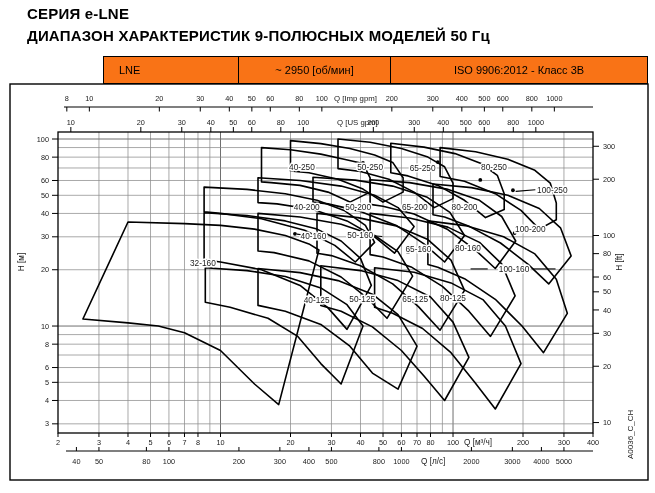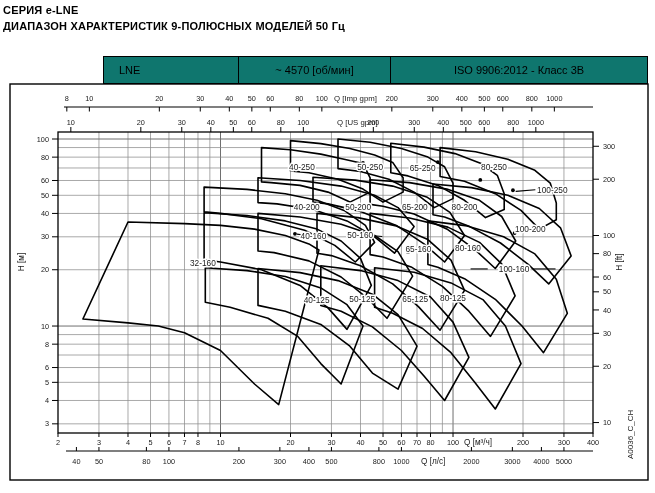--- a/index.html
+++ b/index.html
@@ -1,18 +1,18 @@
 <!DOCTYPE html>
 <html><head>
 <meta charset="utf-8">
 <style>
   html,body{margin:0;padding:0;background:#ffffff;}
   body{width:655px;height:493px;position:relative;font-family:"Liberation Sans",sans-serif;color:#000;overflow:hidden;}
-  .hdr{position:absolute;left:3px;top:3px;font-weight:bold;font-size:11px;line-height:1.45;letter-spacing:.2px;white-space:nowrap;}
-  .tbl{position:absolute;left:103px;top:56px;width:545px;height:28px;display:flex;border:1.5px solid #000;box-sizing:border-box;background:#0f766e;}
+  .hdr{position:absolute;left:27px;top:3px;font-weight:bold;font-size:15px;line-height:1.45;letter-spacing:.2px;white-space:nowrap;}
+  .tbl{position:absolute;left:103px;top:56px;width:545px;height:28px;display:flex;border:1.5px solid #000;box-sizing:border-box;background:#f97316;}
   .tbl .cell{box-sizing:border-box;display:flex;align-items:center;justify-content:center;font-size:11px;border-right:1.5px solid #000;}
   .tbl .cell:last-child{border-right:none;text-align:right;}
   .c1{width:135px;justify-content:flex-start !important;padding-left:15px;}
   .c2{width:152px;}
   .c3{flex:1;}
   svg{position:absolute;left:0;top:0;}
   text{font-family:"Liberation Sans",sans-serif;}
 </style>
 </head>
 <body>
@@ -353,15 +353,15 @@
     </g>
   </svg>
 
 <div class="hdr">
   <div>СЕРИЯ e-LNE</div>
   <div>ДИАПАЗОН ХАРАКТЕРИСТИК 9-ПОЛЮСНЫХ МОДЕЛЕЙ 50 Гц</div>
 </div>
 
 <div class="tbl">
   <div class="cell c1">LNE</div>
-  <div class="cell c2">~ 4570 [об/мин]</div>
+  <div class="cell c2">~ 2950 [об/мин]</div>
   <div class="cell c3">ISO 9906:2012 - Класс 3В</div>
 </div>
 
 </body></html>

